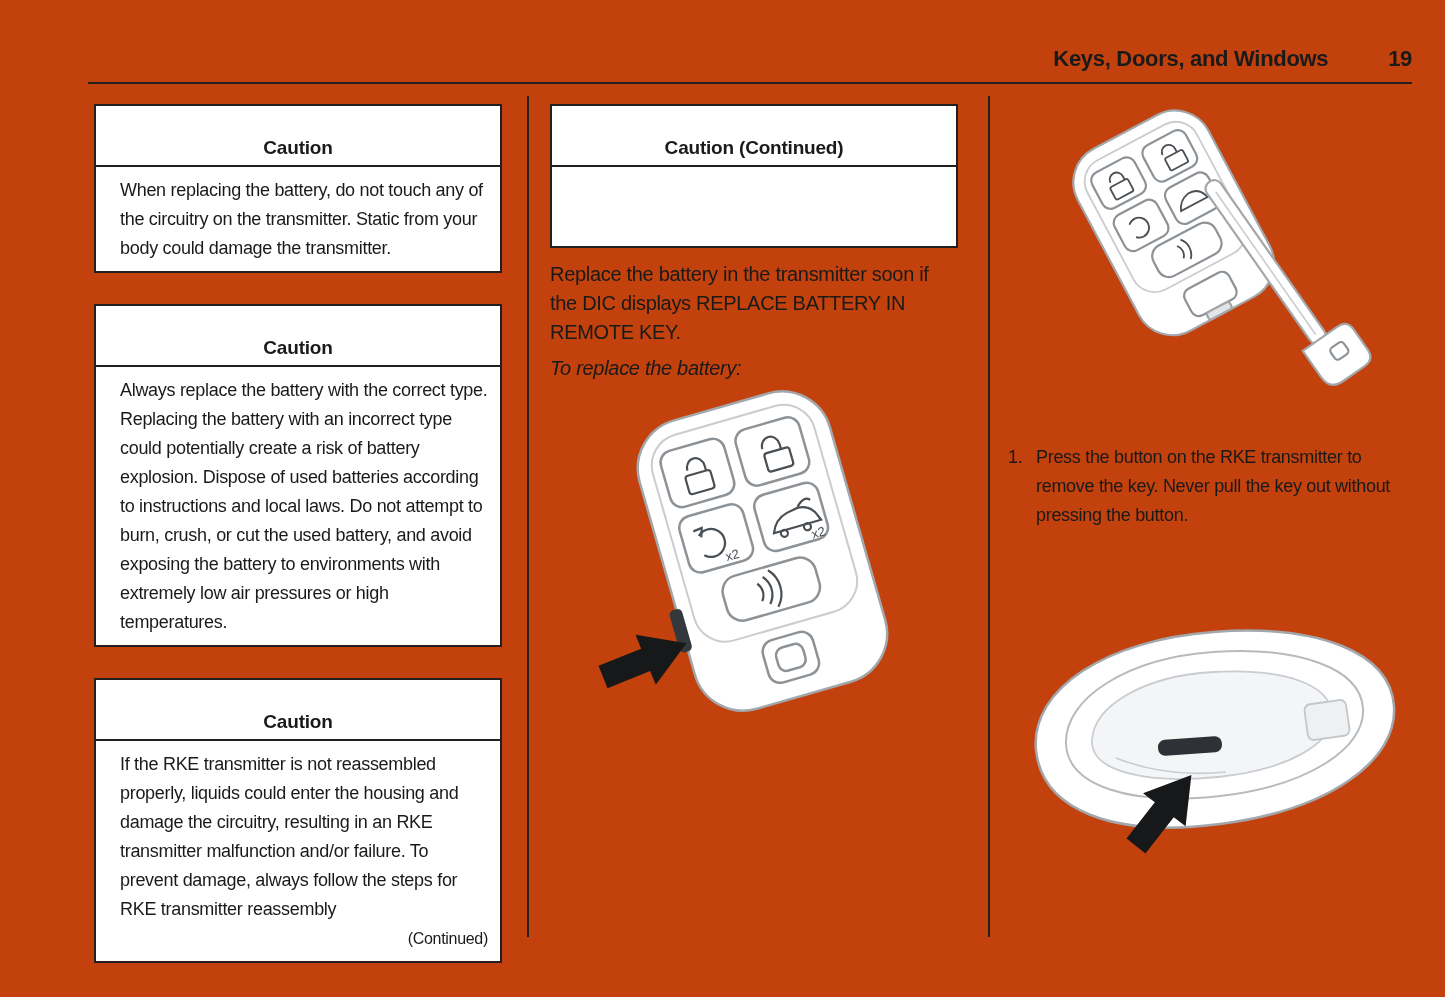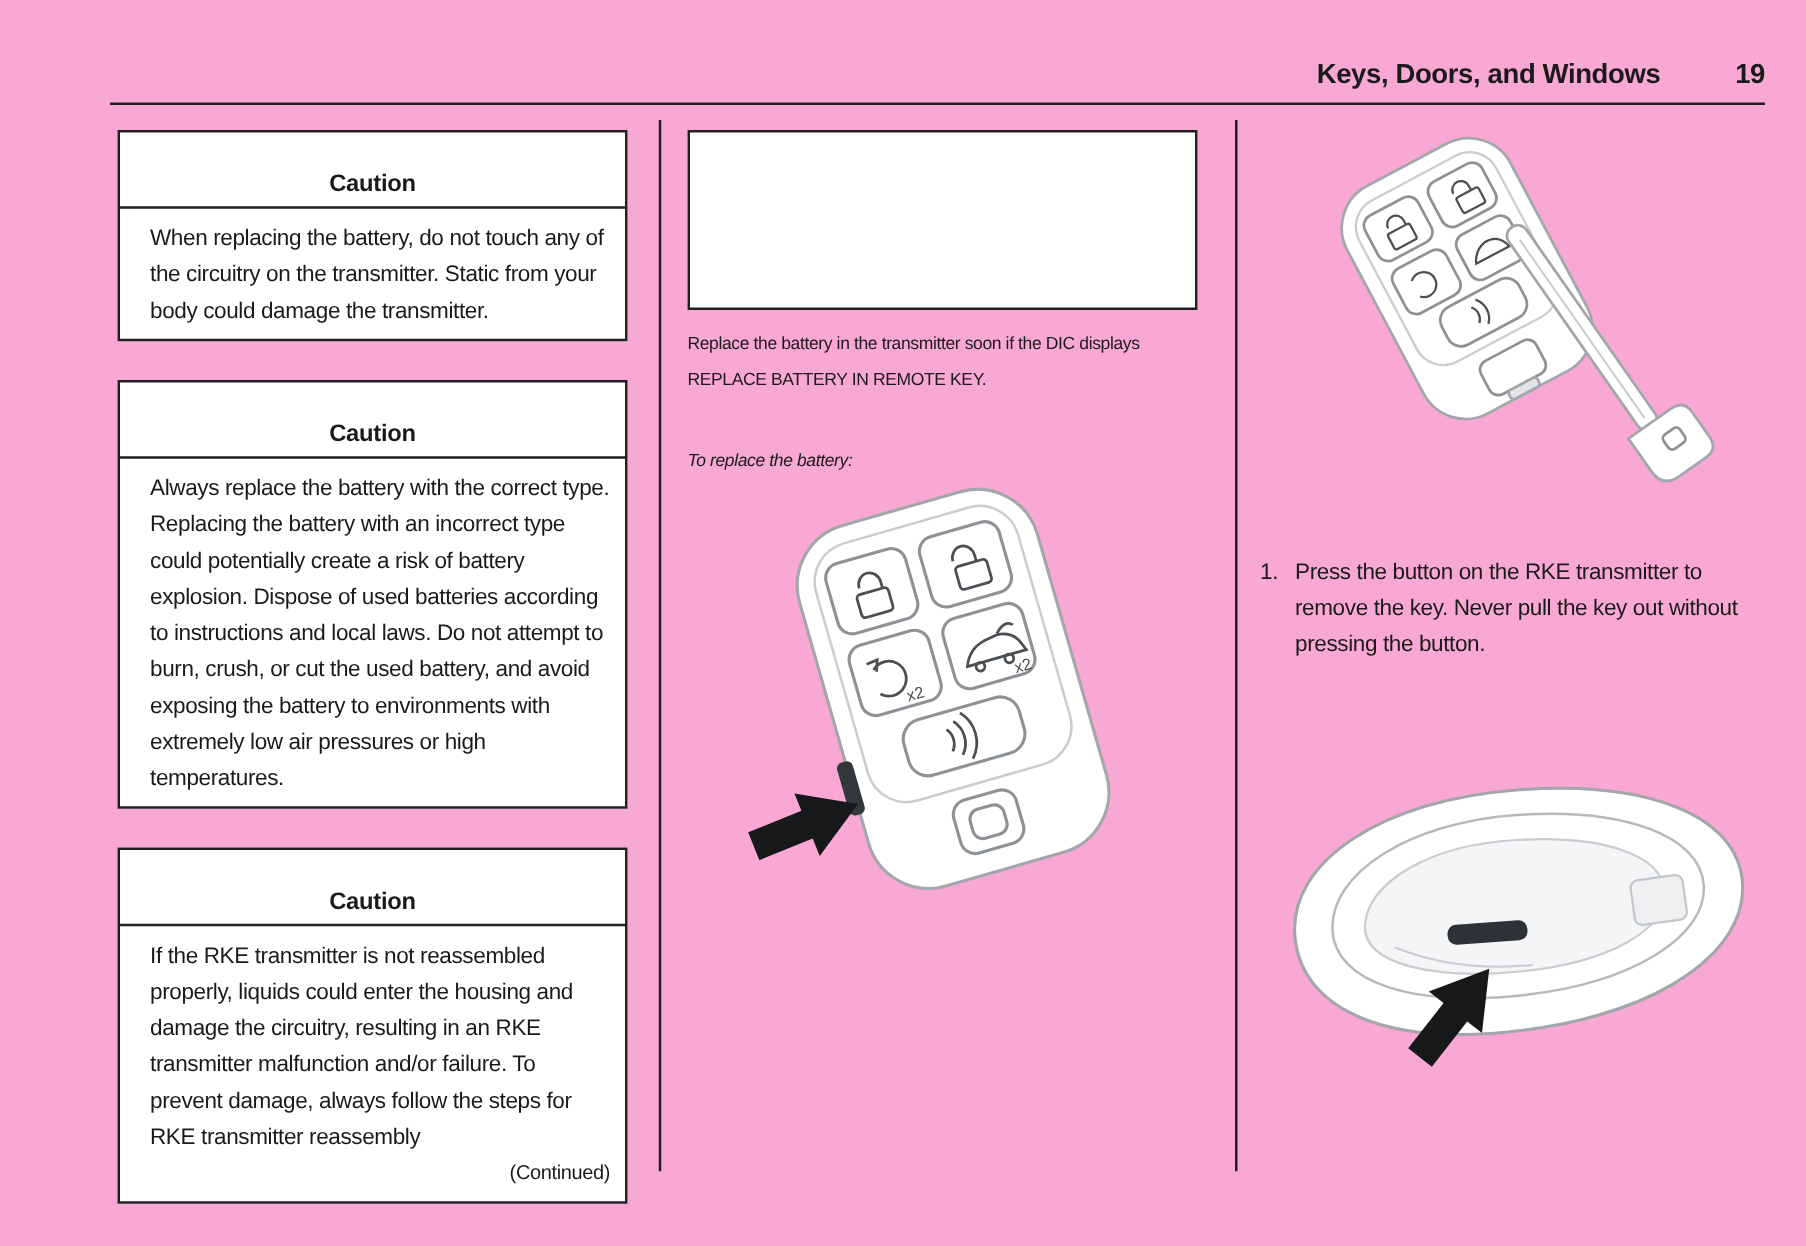--- a/index.html
+++ b/index.html
@@ -6,21 +6,21 @@
   html,body { background:#ffffff; }
   body {
     font-family:"Liberation Sans", sans-serif;
     color:#1a1a1a;
     -webkit-font-smoothing:antialiased;
   }
   #page {
     position:relative;
     width:1445px;
     height:997px;
-    background:#f9a8d4;
+    background:#c2410c;
     overflow:hidden;
   }
   
   .header {
     position:absolute; top:46px; left:88px; width:1324px;
     text-align:right; font-weight:bold; font-size:22px; letter-spacing:-0.3px;
   }
   .header .pageno { display:inline-block; margin-left:54px; }
   .header-rule {
     position:absolute; top:82px; left:88px; width:1324px; height:2px; background:#231f20;
@@ -45,21 +45,21 @@
     margin-top:24px;
   }
   .caution-body {
     flex:1; display:flex; flex-direction:column;
     padding:9px 12px 8px;
     font-size:18px; line-height:29px; letter-spacing:-0.3px;margin-left:12px;
   }
   .continued-note { margin-top:auto; text-align:right; font-size:16px; }
 
   .para {
-    position:absolute; font-size:14px; line-height:29px; letter-spacing:-0.3px;
+    position:absolute; font-size:20px; line-height:29px; letter-spacing:-0.3px;
   }
 
   .step {
     position:absolute; display:flex;
     font-size:18px; line-height:29px; letter-spacing:-0.3px;
   }
   .step-number { width:28px; flex:none; }
   .step-text { flex:1; }
 
   .illus { position:absolute; }
@@ -99,20 +99,21 @@
 
   <div class="caution-box" style="left:94px; top:678px; width:408px; min-height:249px;">
     <div class="caution-title">Caution</div>
     <div class="caution-body">
       <div>If the RKE transmitter is not reassembled properly, liquids could enter the housing and damage the circuitry, resulting in an RKE transmitter malfunction and/or failure. To prevent damage, always follow the steps for RKE transmitter reassembly</div>
       <div class="continued-note">(Continued)</div>
     </div>
   </div>
 
   <div class="caution-box" style="left:550px; top:104px; width:408px; min-height:144px;">
+    <div class="caution-title">Caution (Continued)</div>
   </div>
 
   <div class="para" style="left:550px; top:260px; width:404px;">Replace the battery in the transmitter soon if the DIC displays REPLACE BATTERY IN REMOTE KEY.</div>
 
   <div class="para" style="left:550px; top:354px; width:404px;font-style:italic;">To replace the battery:</div>
 
   <div class="illus" style="left:563px; top:385px;">
     <svg width="397" height="355" viewBox="0 0 397 355">
       <g transform="rotate(-16 200 168)" fill="#ffffff" stroke="#a3a7ab" stroke-width="2.5">
         <rect x="101" y="16" width="198" height="300" rx="50"></rect>

